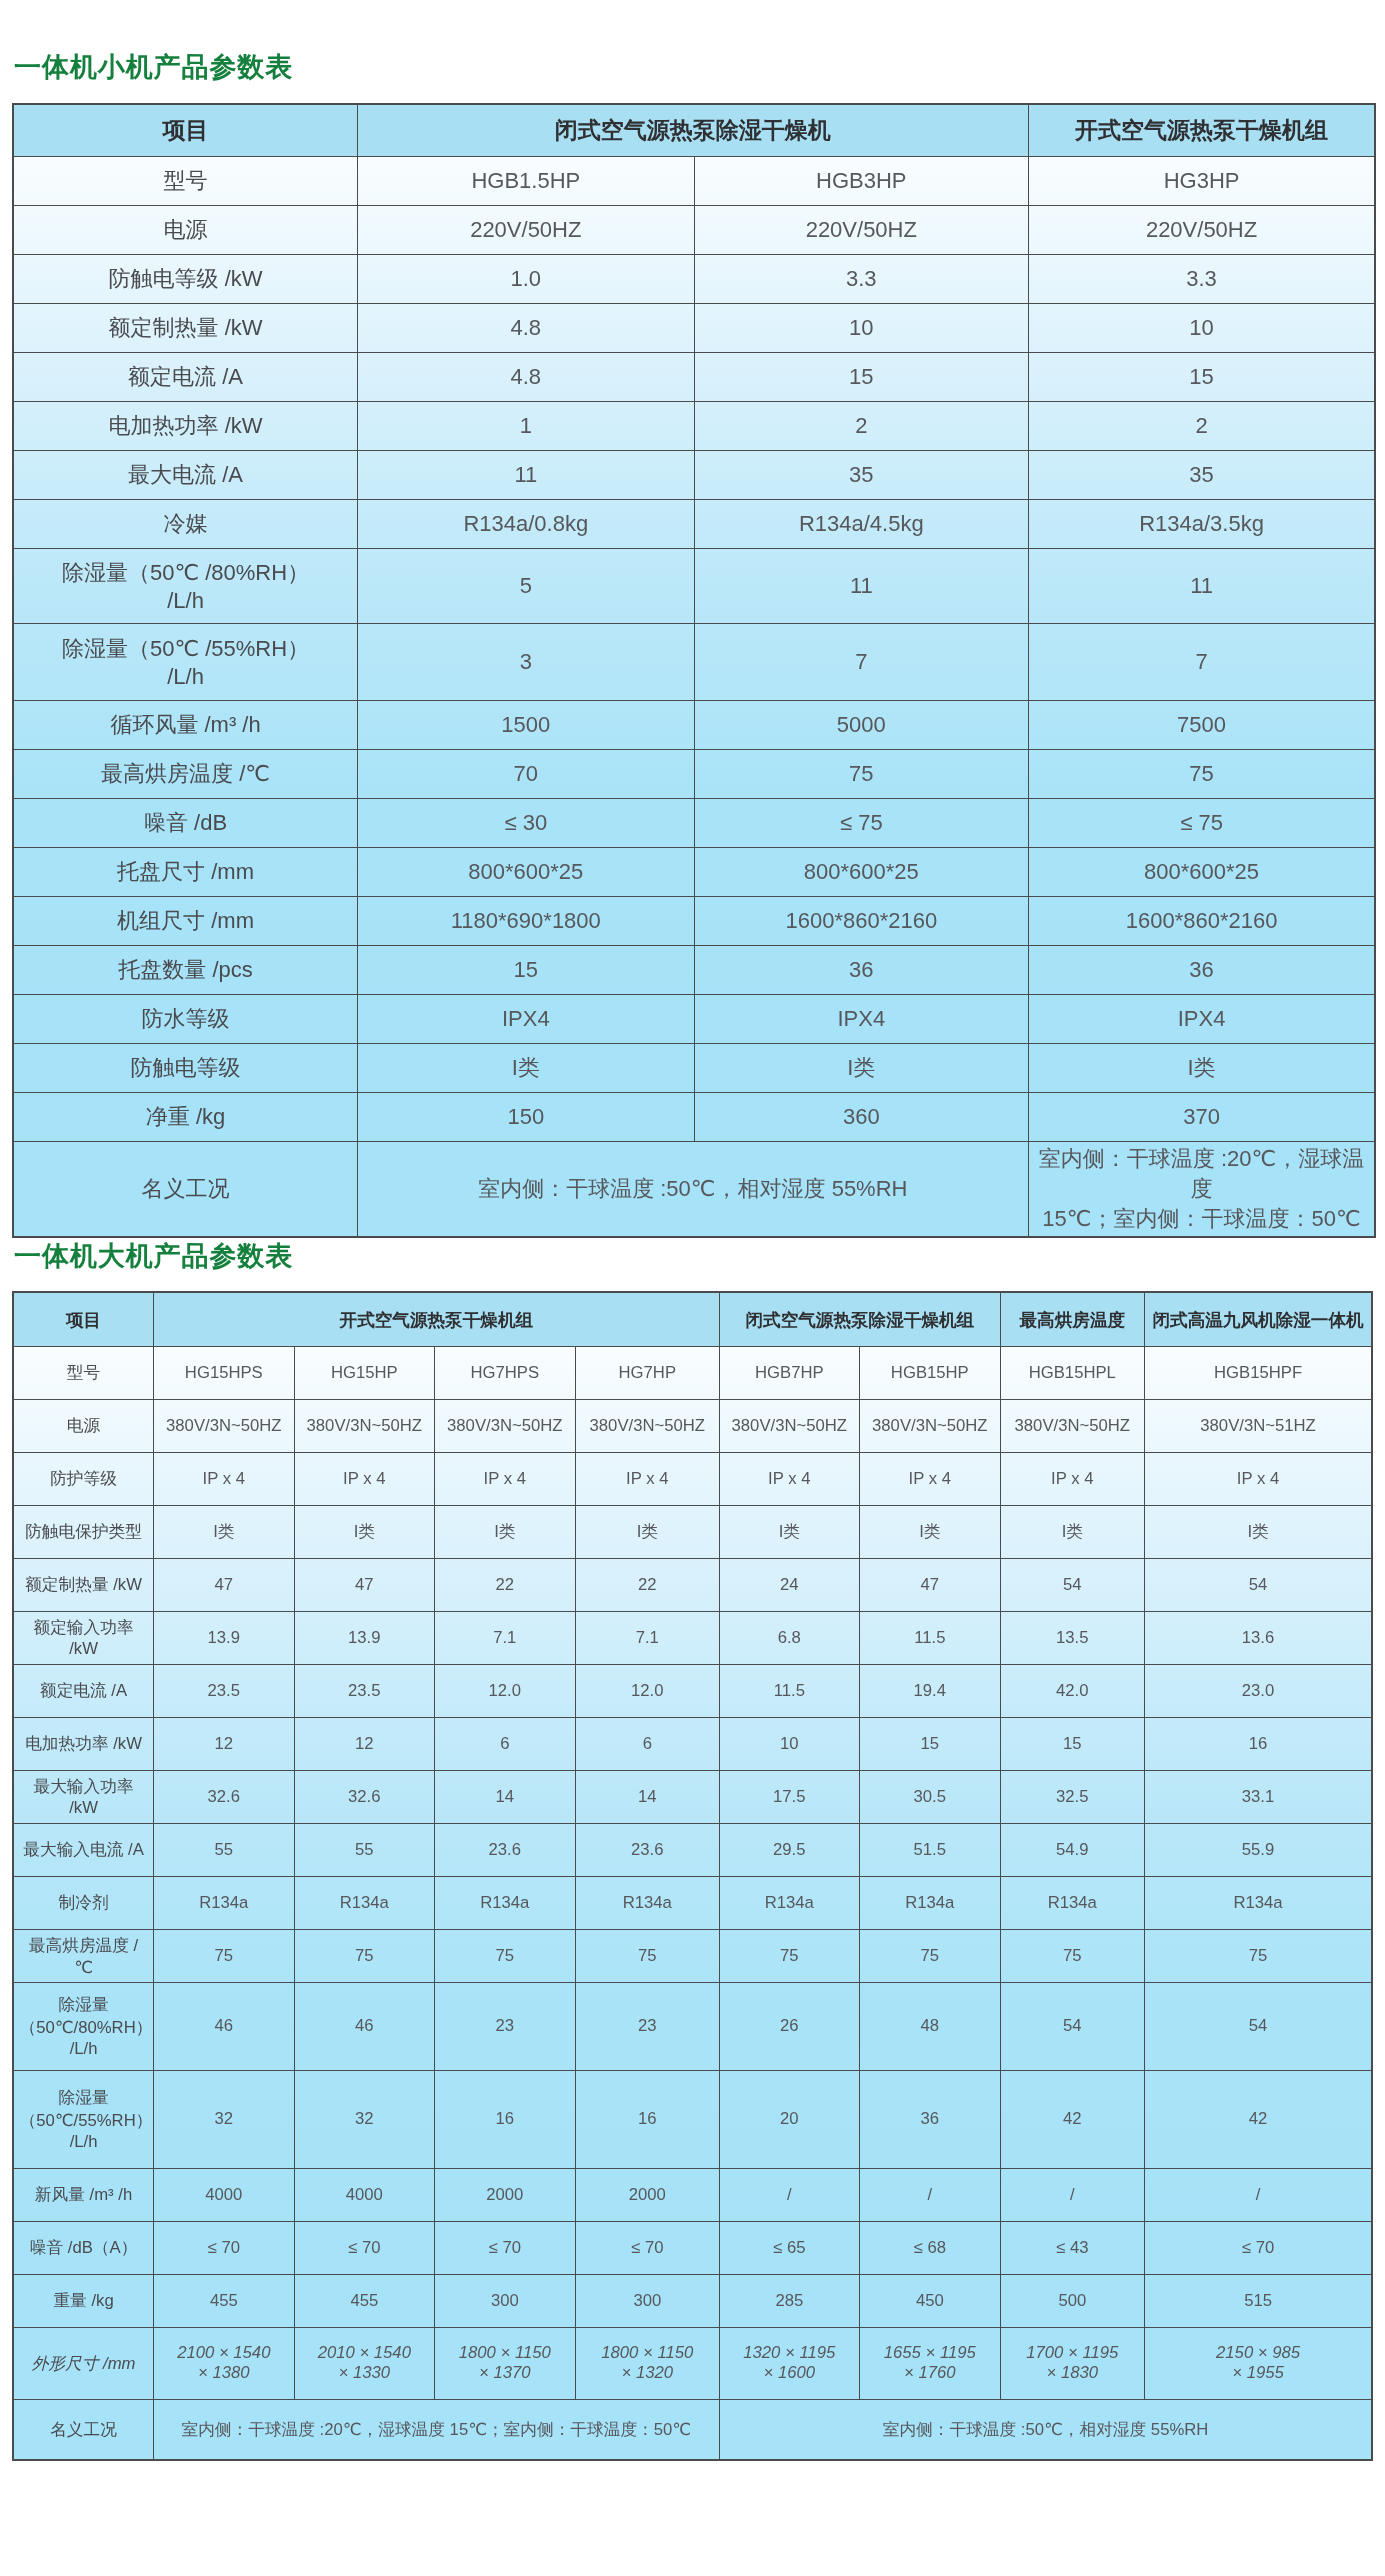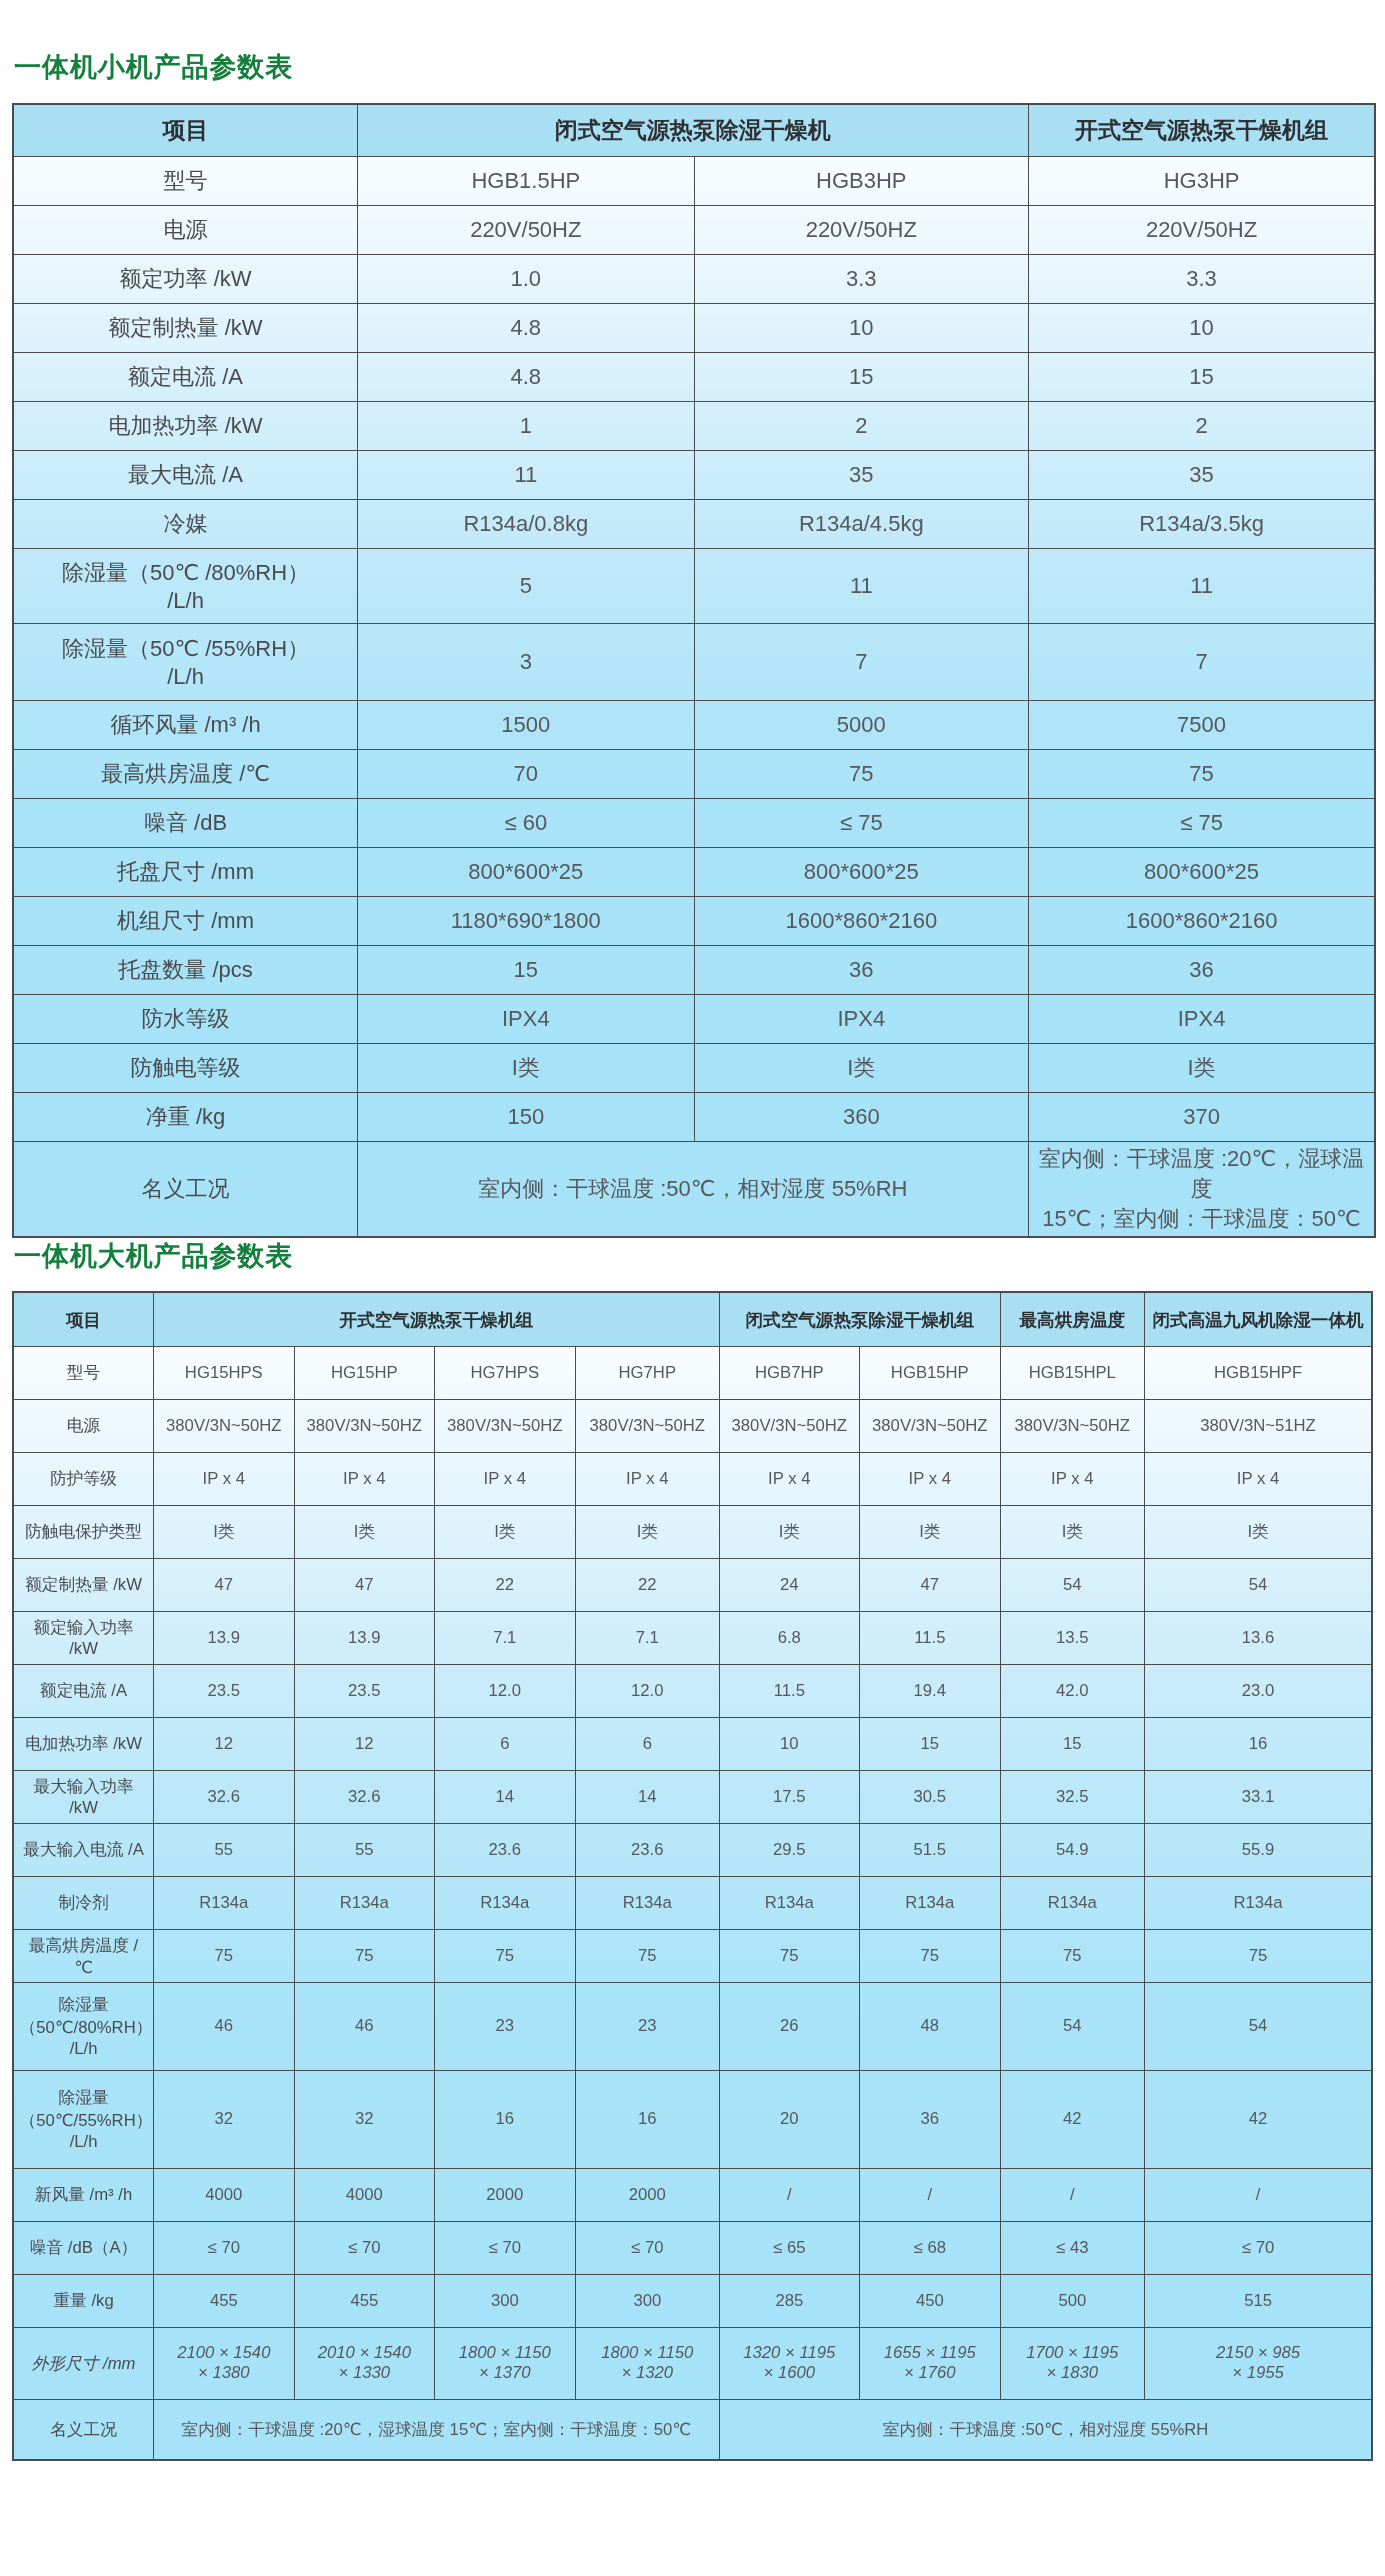--- a/index.html
+++ b/index.html
@@ -81,21 +81,21 @@
             <td>HGB3HP</td>
             <td>HG3HP</td>
           </tr>
           <tr>
             <th>电源</th>
             <td>220V/50HZ</td>
             <td>220V/50HZ</td>
             <td>220V/50HZ</td>
           </tr>
           <tr>
-            <th>额定功率 /kW</th>
+            <th>防触电等级 /kW</th>
             <td>1.0</td>
             <td>3.3</td>
             <td>3.3</td>
           </tr>
           <tr>
             <th>额定制热量 /kW</th>
             <td>4.8</td>
             <td>10</td>
             <td>10</td>
           </tr>
@@ -144,21 +144,21 @@
             <td>7500</td>
           </tr>
           <tr>
             <th>最高烘房温度 /℃</th>
             <td>70</td>
             <td>75</td>
             <td>75</td>
           </tr>
           <tr>
             <th>噪音 /dB</th>
-            <td>≤ 60</td>
+            <td>≤ 30</td>
             <td>≤ 75</td>
             <td>≤ 75</td>
           </tr>
           <tr>
             <th>托盘尺寸 /mm</th>
             <td>800*600*25</td>
             <td>800*600*25</td>
             <td>800*600*25</td>
           </tr>
           <tr>

